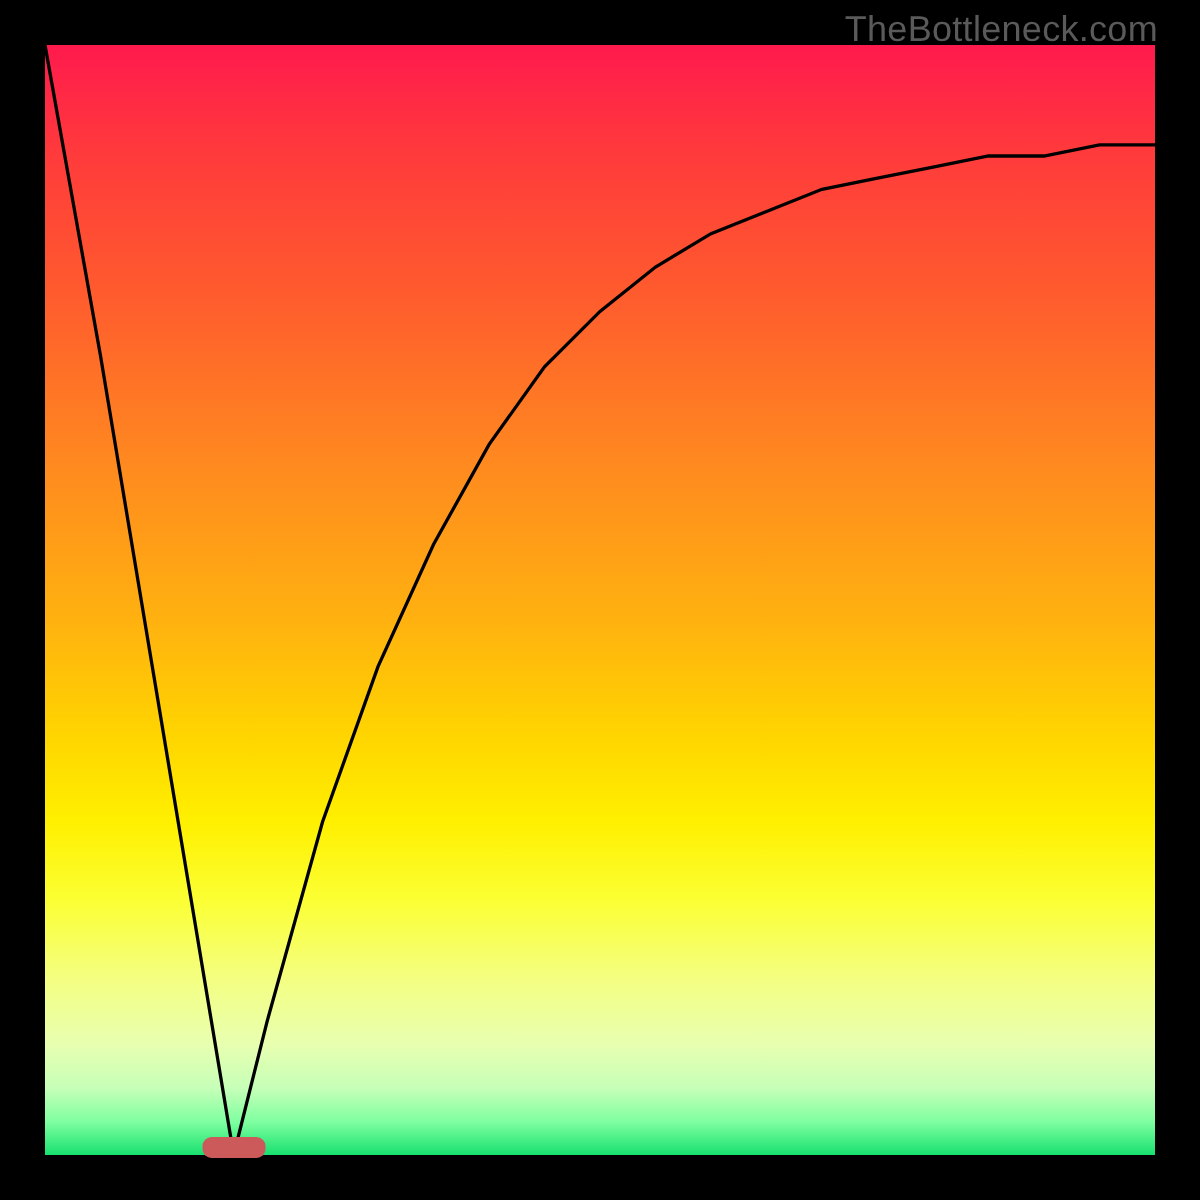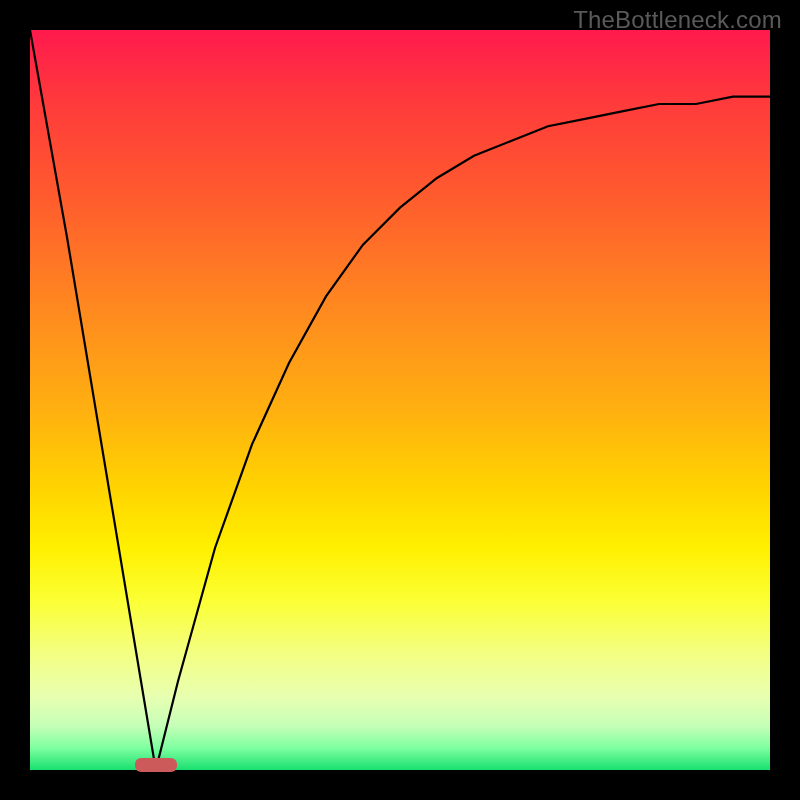--- a/index.html
+++ b/index.html
@@ -35,21 +35,21 @@
       #e8ffb0 90%,
       #c6ffb8 94%,
       #7fffa0 97%,
       #18e070 100%
     );
     box-sizing: border-box;
   }
   .watermark {
     position: absolute;
     top: 6px;
-    right: 18px;
+    right: 28px;
     font-family: Arial, Helvetica, sans-serif;
     font-size: 24px;
     color: #5a5a5a;
     letter-spacing: 0.2px;
     text-align: right;
   }
   svg.curve {
     position: absolute;
     left: 0;
     top: 0;

